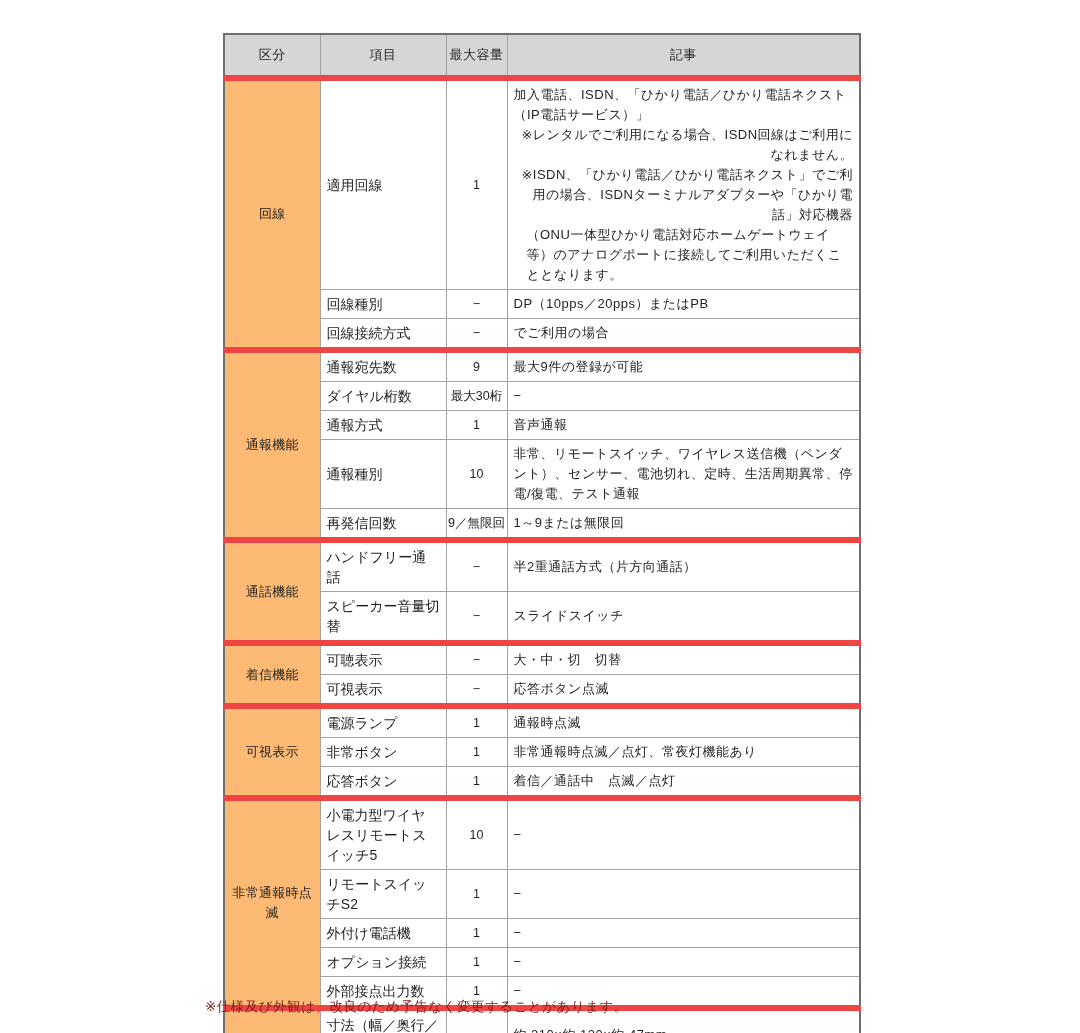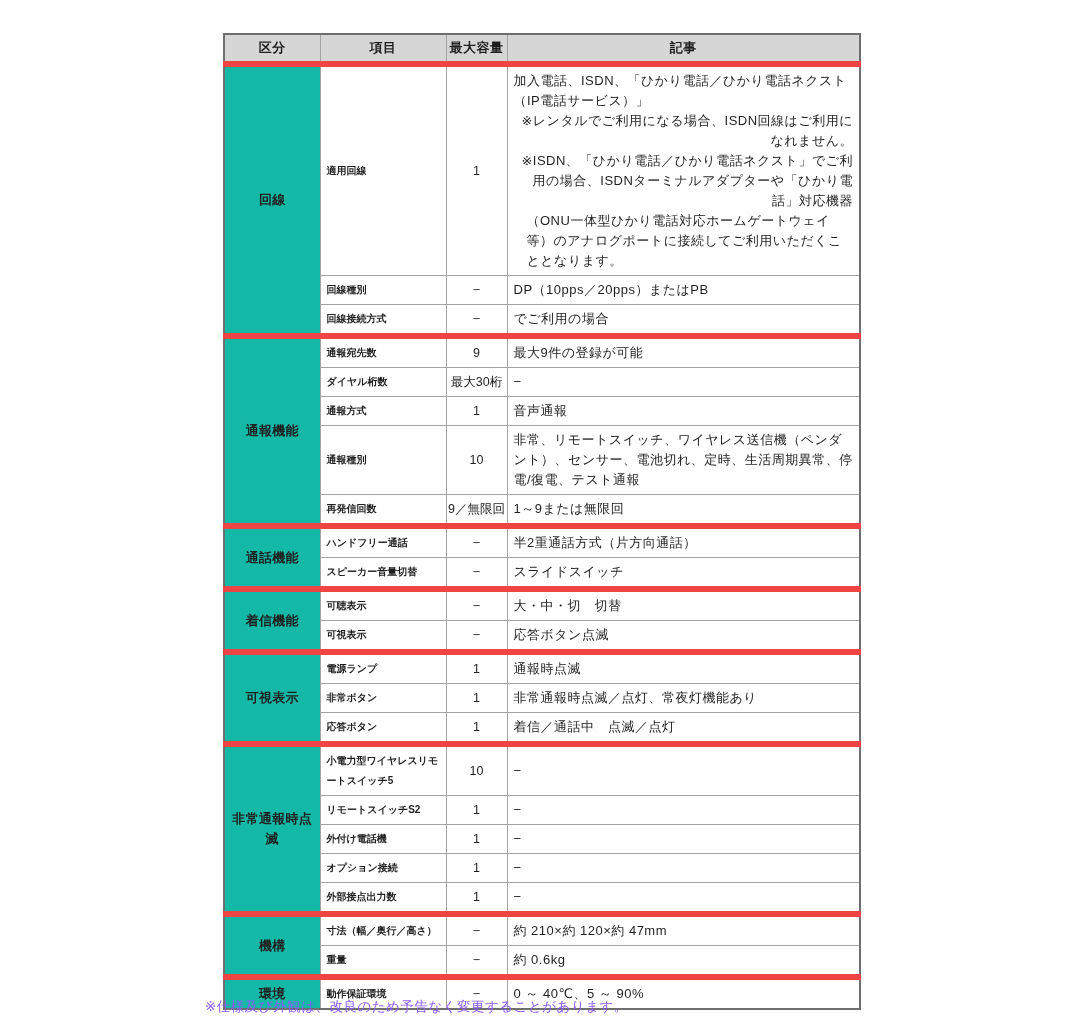--- a/index.html
+++ b/index.html
@@ -35,57 +35,56 @@
     border: 1px solid #a3a3a3;
     font-size: 13px;
     line-height: 20px;
     letter-spacing: 0.5px;
     padding: 4px 6px;
     vertical-align: middle;
     word-break: break-all;
   }
   thead th {
     background: #d6d6d6;
-    font-weight: bold;
+    font-weight: normal;
     text-align: center;
-    padding: 3px 2px;
+    padding: 10px 2px;
     border-bottom: 2px solid #0c4a6e;
   }
   tr.group-start > td {
     border-top: 6px solid #ef4444;
   }
   td.cat {
-    background: #14b8a6;
-    font-weight: bold;
+    background: #fdba74;
+    font-weight: normal;
     text-align: center;
     letter-spacing: 0.3px;
   }
   td.item {
-    font-size: 10px;
+    font-size: 14px;
     letter-spacing: 0;
-    font-weight: bold;
   }
   td.cap {
     text-align: center;
     padding: 4px 1px;
     font-size: 12.5px;
     letter-spacing: 0;
     white-space: nowrap;
   }
   td.note { font-size: 13px; }
   td.note .p       { padding: 0; margin: 0; }
   td.note .p.hang  { padding-left: 1em; text-indent: -1em; text-align: right; }
   td.note .p.indent{ padding-left: 1em; }
   .footnote {
     position: absolute;
     left: 205px;
     top: 998px;
     font-size: 13.5px;
     letter-spacing: 0.5px;
-    color: #8b5cf6;
+    color: #7f1d1d;
   }
 </style>
 </head>
 <body>
 
 <div class="table-wrap">
   <table class="spec">
     <colgroup>
       <col class="c-cat">
         <col class="c-item">

